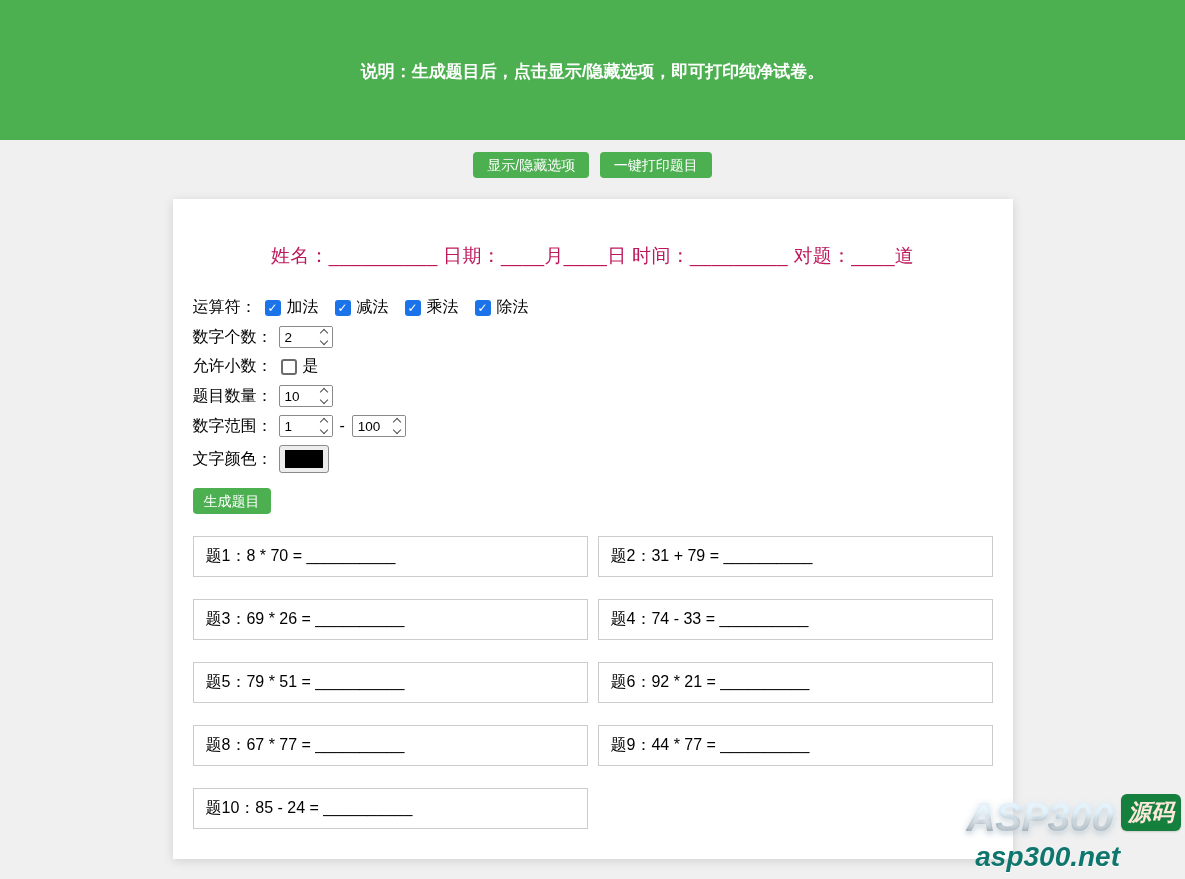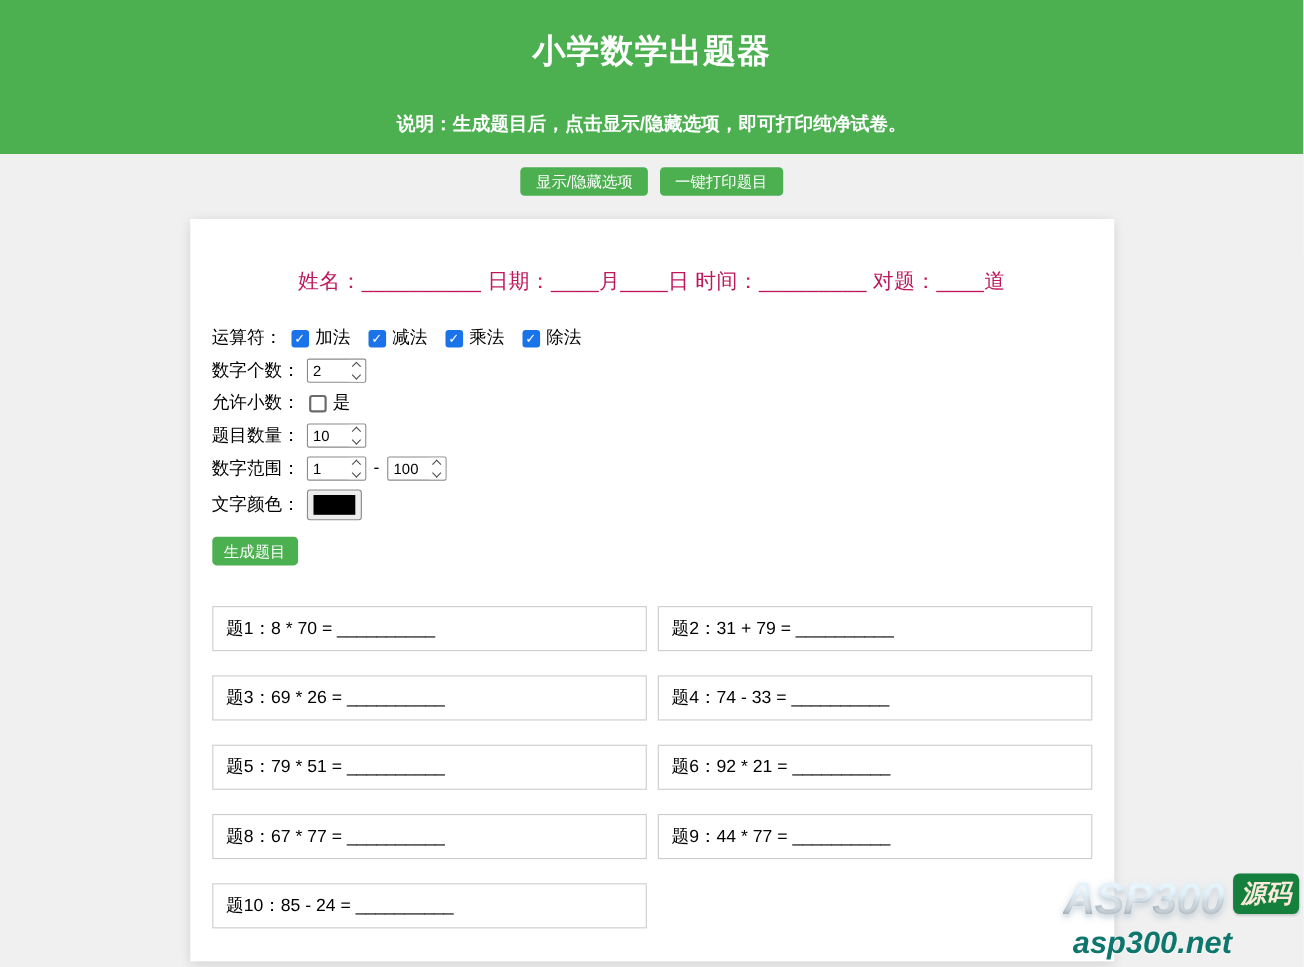--- a/index.html
+++ b/index.html
@@ -159,21 +159,21 @@
     cursor: pointer;
     line-height: 1;
   }
 
   
   .q-grid {
     display: grid;
     grid-template-columns: 1fr 1fr;
     column-gap: 10px;
     row-gap: 22px;
-    margin-top: 37px;
+    margin-top: 22px;
   }
   .q-box {
     border: 1px solid #ccc;
     background: #fff;
     height: 41px;
     display: flex;
     align-items: center;
     padding-left: 12px;
     font-size: 16px;
     color: #000;
@@ -220,21 +220,20 @@
     color: #0f766e;
     text-shadow: 0 1px 0 #ffffff;
     margin-top: 0;
     margin-right: 52px;
   }
 </style>
 </head>
 <body>
 
 <div class="banner">
-  <h1>小学数学出题器</h1>
   <p>说明：生成题目后，点击显示/隐藏选项，即可打印纯净试卷。</p>
 </div>
 
 <div class="toolbar">
   <button class="btn-green">显示/隐藏选项</button>
   <button class="btn-green">一键打印题目</button>
 </div>
 
 <div class="paper">
 

